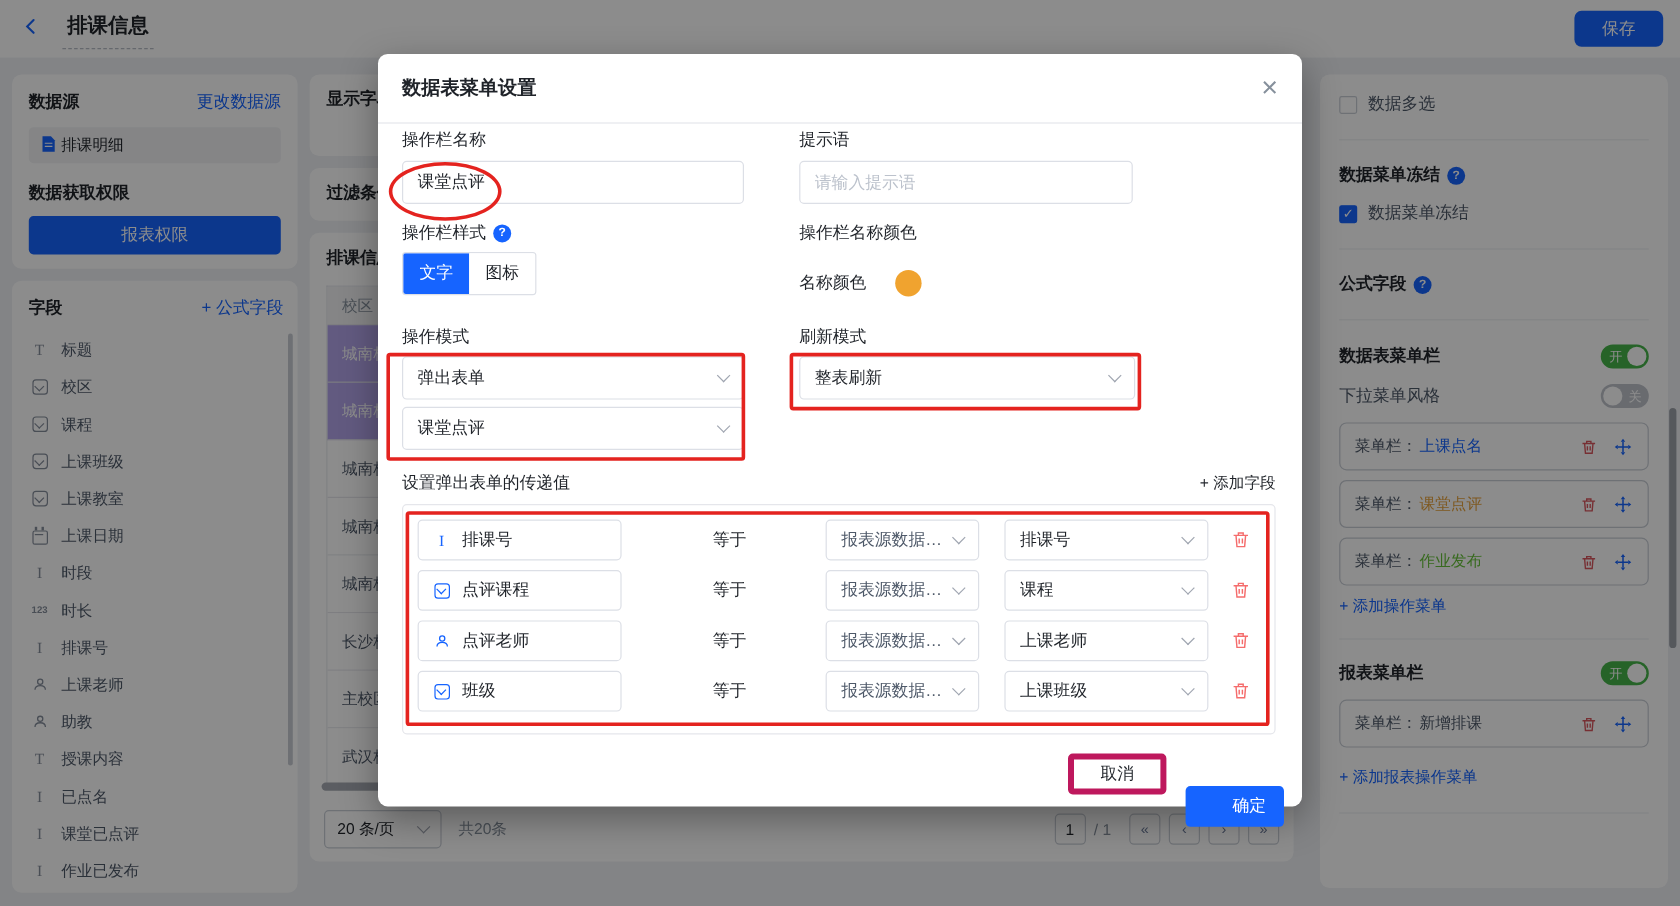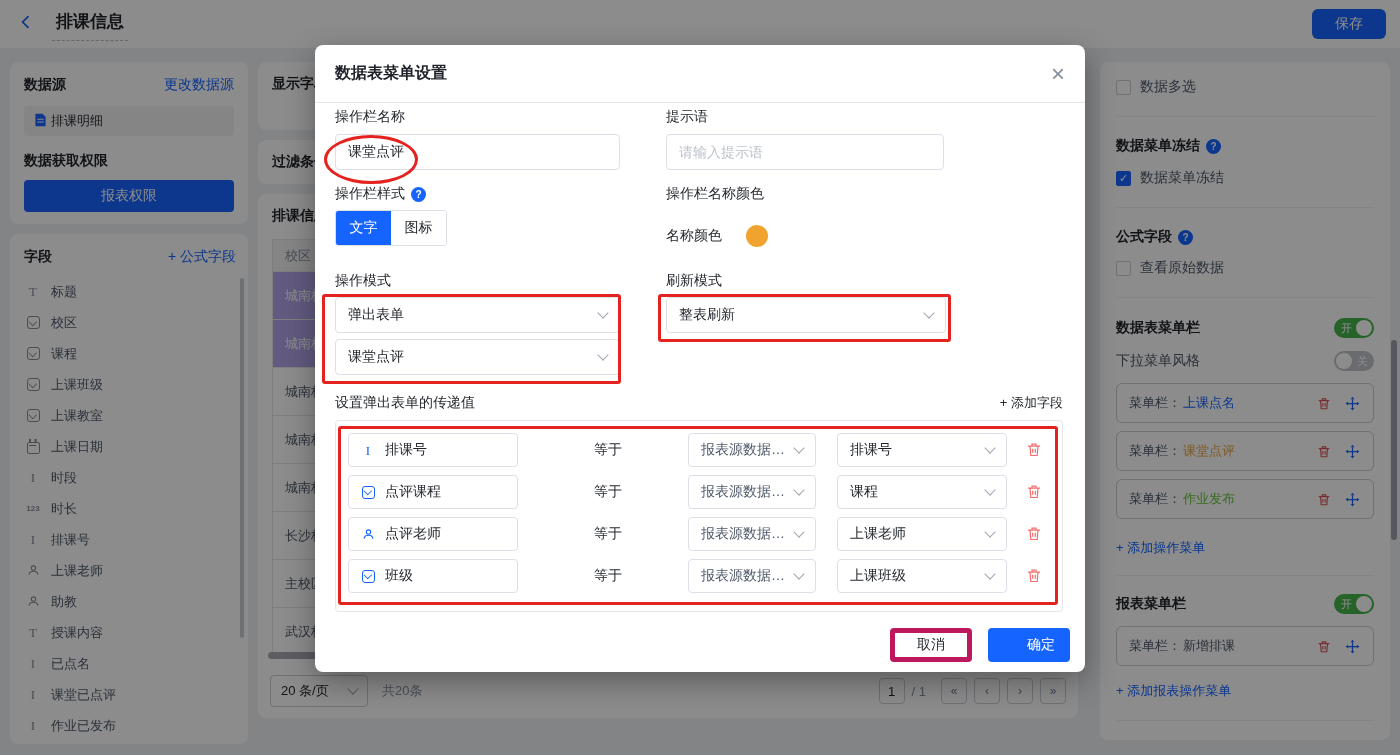--- a/index.html
+++ b/index.html
@@ -300,24 +300,20 @@
     </div>
     <div class="chk-row" style="margin-top:14px;">
       <span class="chk on">✓</span>
       <span>数据菜单冻结</span>
     </div>
     <hr class="divider">
     <div class="sec-title">
       <span>公式字段</span>
       <span class="help">?</span>
     </div>
-    <div class="chk-row" style="margin-top:13px;">
-      <span class="chk"></span>
-      <span>查看原始数据</span>
-    </div>
     <hr class="divider">
     <div class="row-between">
       <span class="sec-title">数据表菜单栏</span>
       <span class="toggle on">
           <span class="t-txt">开</span>
           <span class="t-knob"></span>
         </span>
     </div>
     <div class="row-between" style="margin-top:13px; margin-bottom:12px;">
       <span style="font-size:14px; color:#4e5969;">下拉菜单风格</span>
@@ -367,21 +363,21 @@
             <path d="M3 7 h18 M9 7 V4 h6 v3 M6 7 l1.2 14 h9.6 L18 7 M10 11 v6 M14 11 v6" fill="none" stroke="currentColor" stroke-width="2"></path>
           </svg>
         </span>
       <span class="mi-icon" style="color:#1664ff; margin-left:8px;">
           <svg width="15" height="15" viewBox="0 0 24 24">
             <path d="M12 5 V19 M5 12 H19" stroke="currentColor" stroke-width="2"></path>
             <path d="M12 1 l3 4 h-6 z M12 23 l-3-4 h6 z M1 12 l4-3 v6 z M23 12 l-4 3 v-6 z" fill="currentColor"></path>
           </svg>
         </span>
     </div>
-    <div class="add-link" style="margin-top:20px;">+ 添加操作菜单</div>
+    <div class="add-link" style="margin-top:8px;">+ 添加操作菜单</div>
     <hr class="divider" style="margin:18px 0;">
     <div class="row-between">
       <span class="sec-title">报表菜单栏</span>
       <span class="toggle on">
           <span class="t-txt">开</span>
           <span class="t-knob"></span>
         </span>
     </div>
     <div class="menu-item" style="margin-top:12px;">
       <span>菜单栏：</span>
@@ -529,21 +525,21 @@
       <div class="dd g-dd-field" style="left:501px; top:138px; height:34px;">
           <span class="txt">上课班级</span>
           <span class="chev"></span>
         </div>
       <span class="trash" style="left:690px; top:146px;"><svg width="16" height="17" viewBox="0 0 24 24">
             <path d="M3 7 h18 M9 7 V4 h6 v3 M6 7 l1.2 14 h9.6 L18 7 M10 11 v6 M14 11 v6" fill="none" stroke="currentColor" stroke-width="1.8"></path>
           </svg></span>
     </div>
 
     <button class="m-btn cancel" style="left:575px; top:583px;">取消</button>
-    <button class="m-btn ok" style="left:673px; top:583px;padding-left:24px;">确定</button>
+    <button class="m-btn ok" style="left:673px; top:610px;padding-left:24px;">确定</button>
   </div>
 
   <div class="anno ellipse" style="left:324px; top:135px; width:94px; height:49px;"></div>
   <div class="anno rect" style="left:322px; top:294px; width:299px; height:90px;"></div>
   <div class="anno rect" style="left:658px; top:294px; width:293px; height:48px;"></div>
   <div class="anno rect" style="left:338px; top:426px; width:720px; height:179px;"></div>
 
 </div>
 
 </body></html>

